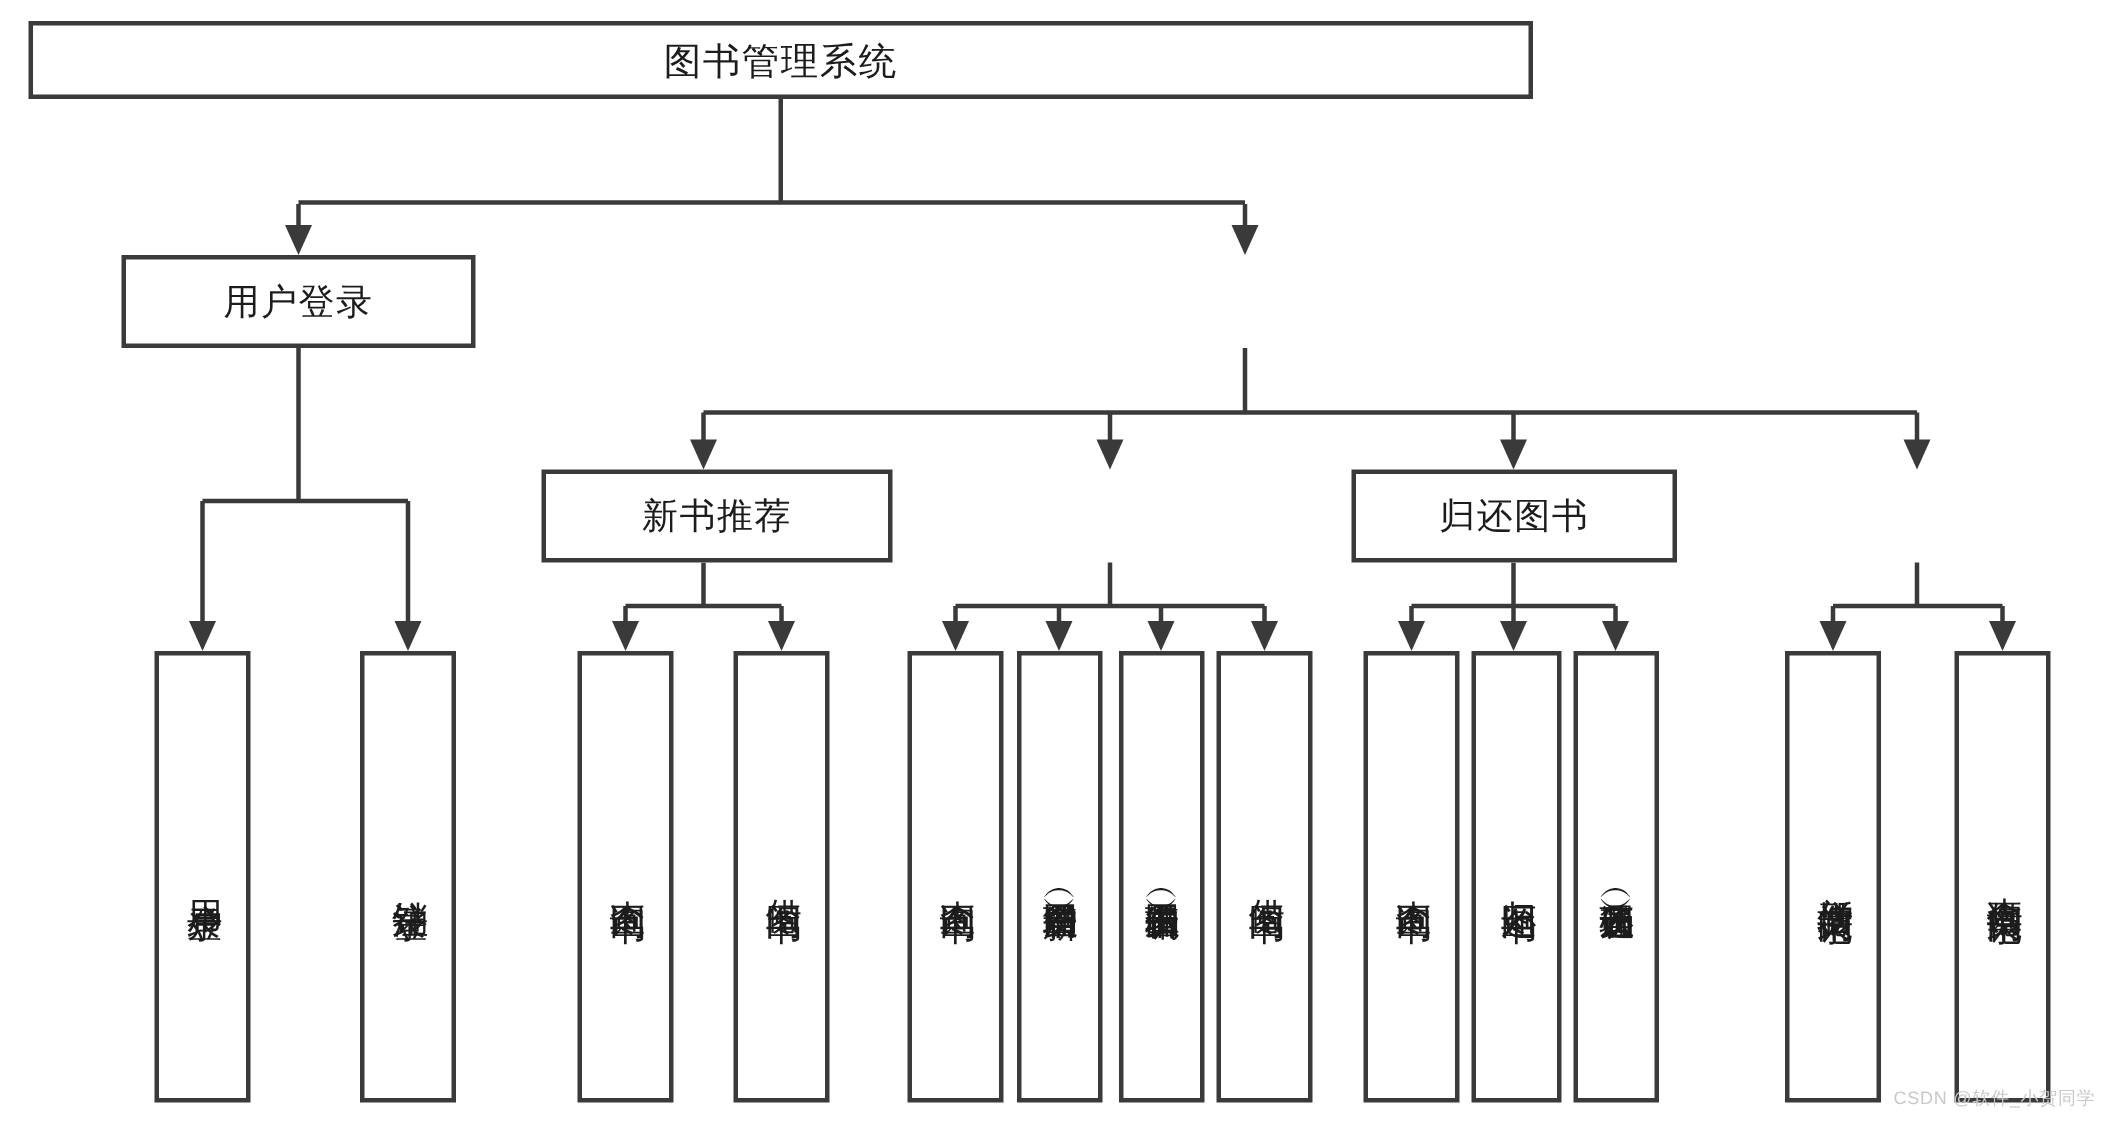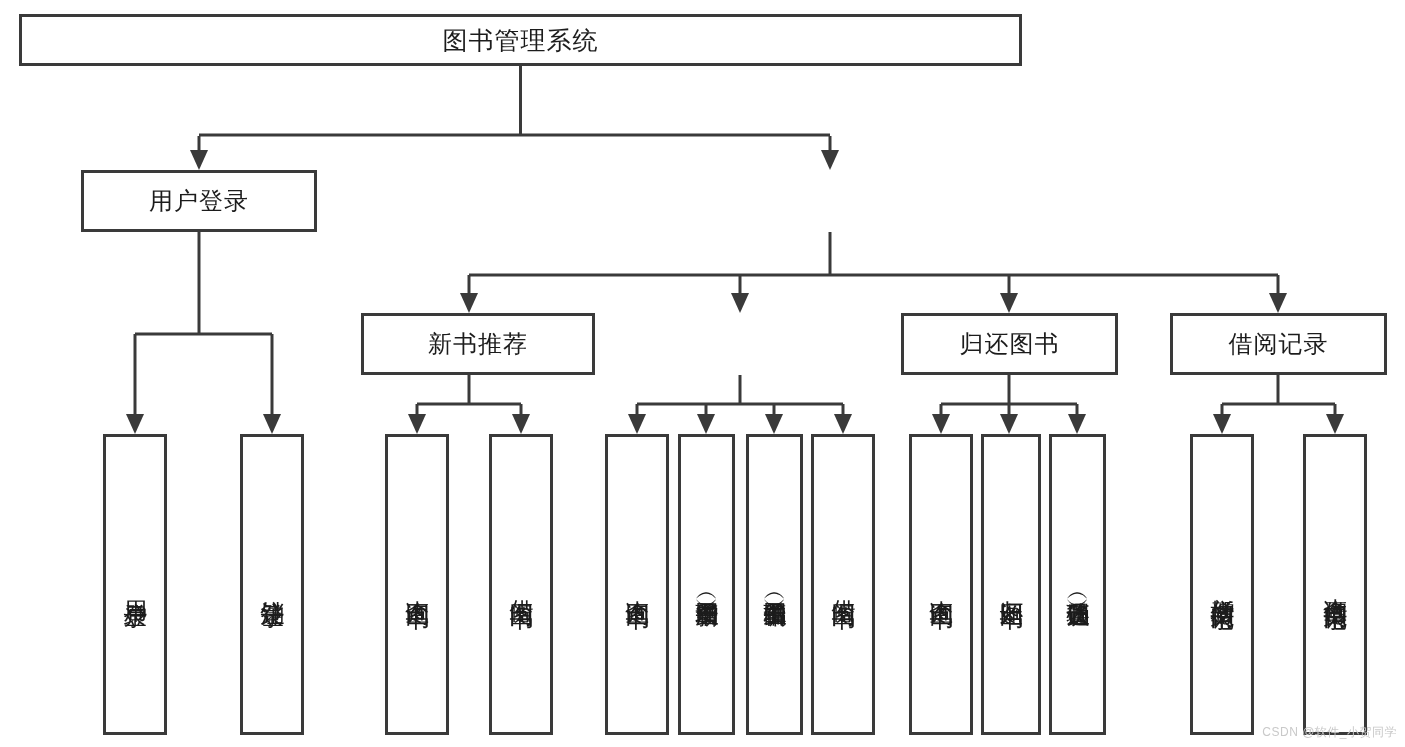--- a/index.html
+++ b/index.html
@@ -178,23 +178,20 @@
   <div class="hnode" style="left:81px; top:170px; width:236px; height:62px;">
     <span class="htext">用户登录</span>
   </div>
 
   <div class="hnode" style="left:361px; top:313px; width:234px; height:62px;align-items:center;">
     <span class="htext">新书推荐</span>
   </div>
   <div class="hnode" style="left:901px; top:313px; width:217px; height:62px;">
     <span class="htext">归还图书</span>
   </div>
-  <div class="hnode" style="left:1170px; top:313px; width:217px; height:62px;">
-    <span class="htext">借阅记录</span>
-  </div>
 
   <div class="vnode" style="left:103px; top:434px; width:64px; height:301px;">
     <span class="vtext">用户登录</span>
   </div>
   <div class="vnode" style="left:240px; top:434px; width:64px; height:301px;">
     <span class="vtext">注销登录</span>
   </div>
 
   <div class="vnode" style="left:385px; top:434px; width:64px; height:301px;">
     <span class="vtext">查询图书</span>

